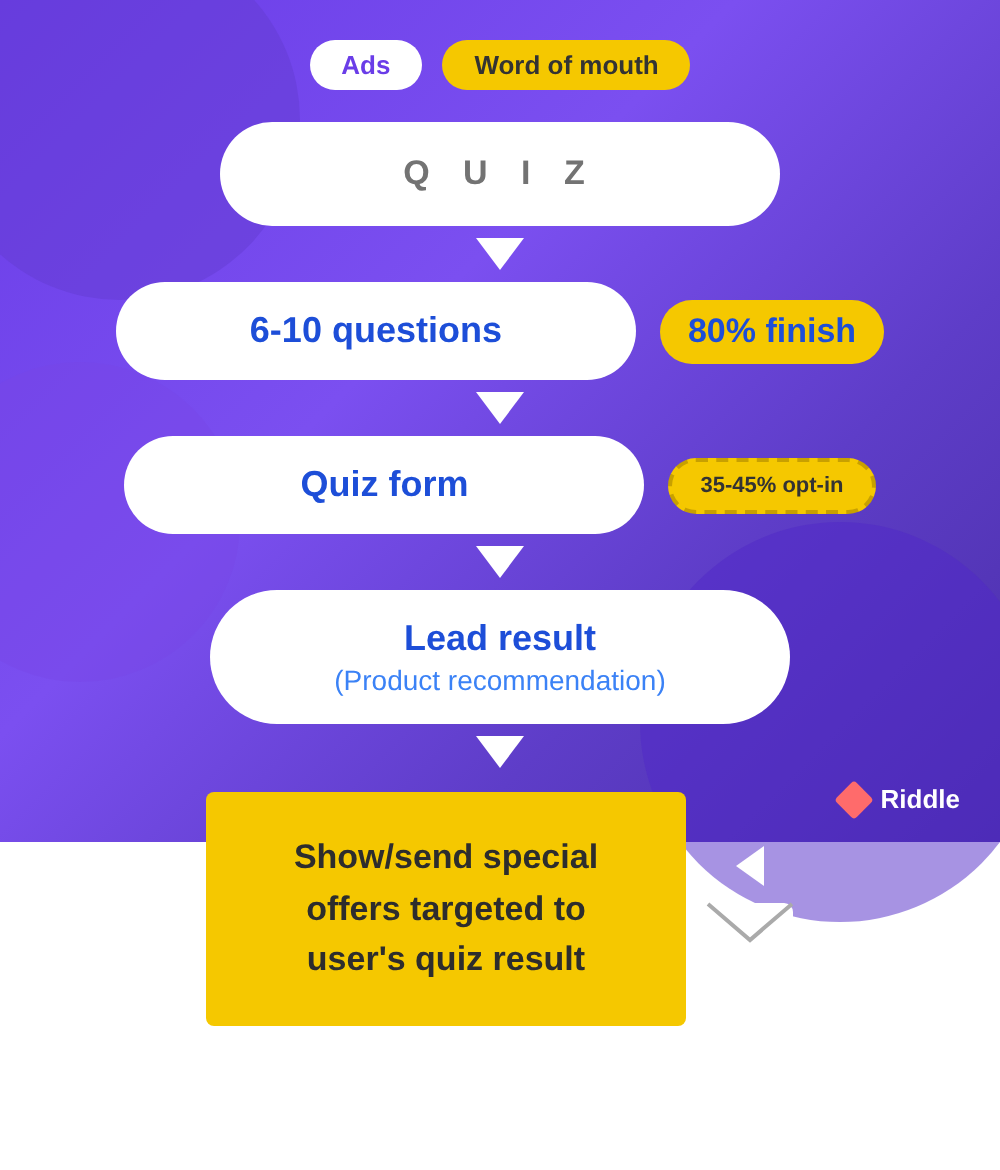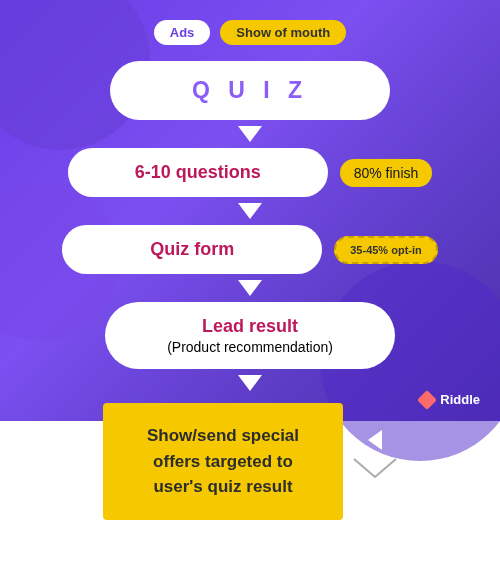--- a/index.html
+++ b/index.html
@@ -109,48 +109,48 @@
       width: 260px;
       text-align: center;
     }
 
     .card-quiz {
       width: 280px;
       padding: 16px 50px;
     }
 
     .card-text {
-      font-size: 23px;
+      font-size: 17px;
       font-weight: 700;
       letter-spacing: 6px;
-      color: #8b5cf6;
+      color: #737373;
     }
 
     .card-label {
       font-size: 18px;
       font-weight: 600;
-      color: #be185d;
+      color: #1d4ed8;
     }
 
     
     .card-row {
       display: flex;
       align-items: center;
       gap: 12px;
       width: 100%;
       justify-content: center;
     }
 
     .side-badge {
       background: #f5c800;
       border-radius: 20px;
       padding: 6px 14px;
-      font-size: 14px;
-      font-weight: 400;
-      color: #0f172a;
+      font-size: 17px;
+      font-weight: 700;
+      color: #1d4ed8;
       white-space: nowrap;
     }
 
     .side-badge-dashed {
       background: #f5c800;
       border-radius: 20px;
       padding: 6px 14px;
       font-size: 11px;
       font-weight: 600;
       color: #333;
@@ -222,21 +222,21 @@
 
 <div class="bg">
   <div class="blob-tl"></div>
   <div class="blob-br"></div>
   <div class="blob-mid"></div>
 
   <div class="content">
 
     <div class="tags-row">
       <span class="tag tag-white">Ads</span>
-      <span class="tag tag-yellow">Show of mouth</span>
+      <span class="tag tag-yellow">Word of mouth</span>
     </div>
 
     <div class="card card-quiz">
       <span class="card-text">Q  U  I  Z</span>
     </div>
 
     <div class="arrow-down"></div>
 
     <div class="card-row">
       <div class="card">
@@ -252,21 +252,21 @@
         <span class="card-label">Quiz form</span>
       </div>
       <span class="side-badge-dashed">35-45% opt-in</span>
     </div>
 
     <div class="arrow-down"></div>
 
     <div class="card" style="width:290px; padding:14px 30px; border-radius:50px;">
       <div style="text-align:center;">
         <div class="card-label">Lead result</div>
-        <div style="font-size:14px; color:#000000; margin-top:2px;">(Product recommendation)</div>
+        <div style="font-size:14px; color:#3b82f6; margin-top:2px;">(Product recommendation)</div>
       </div>
     </div>
 
     <div class="arrow-down"></div>
 
     <div class="email-row">
       <div class="card-yellow">
         <span class="card-yellow-text">Show/send special offers targeted to user's quiz result</span>
       </div>
       <div style="display:flex; flex-direction:column; align-items:center; gap:8px;">

